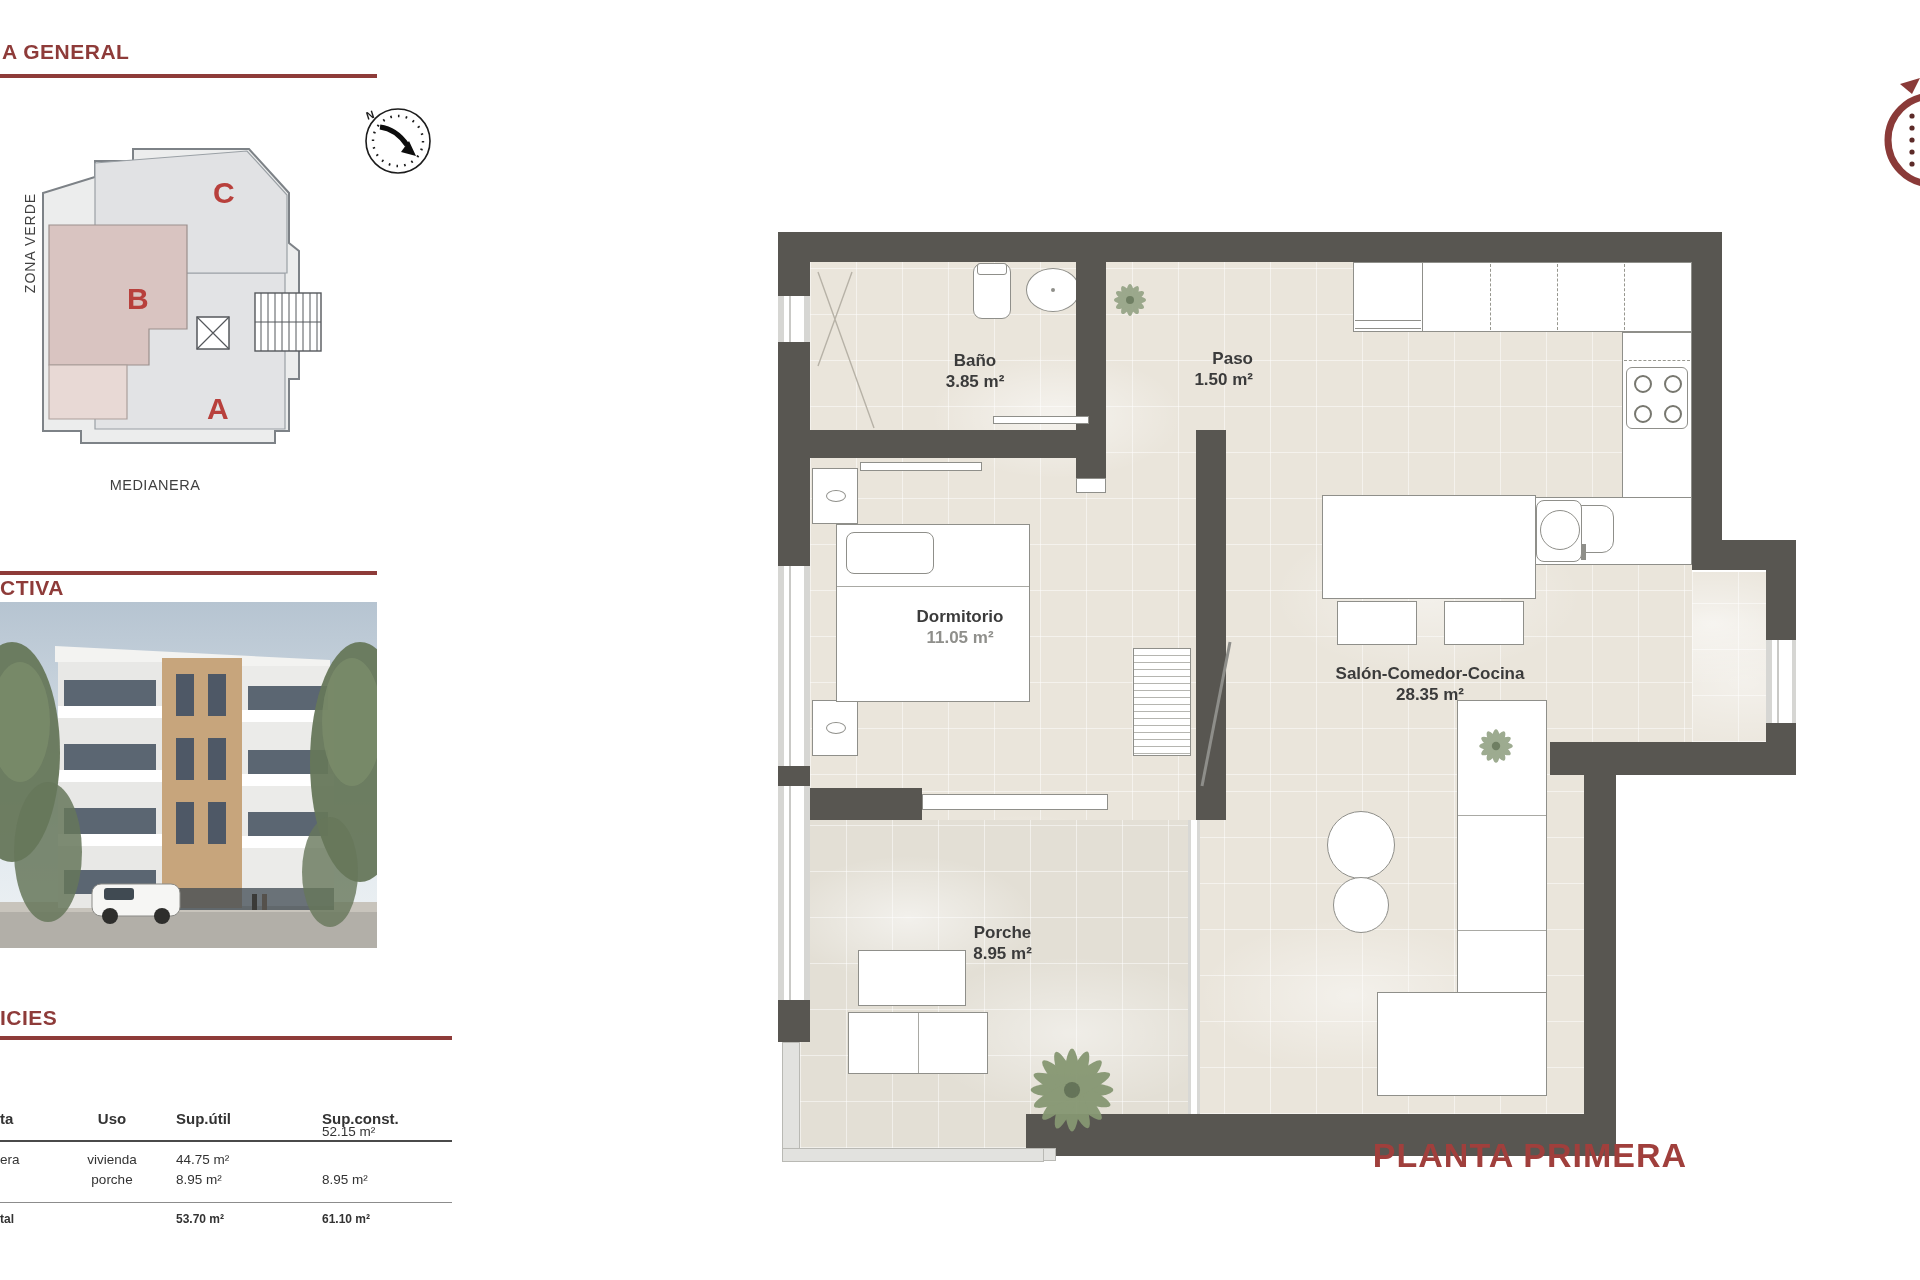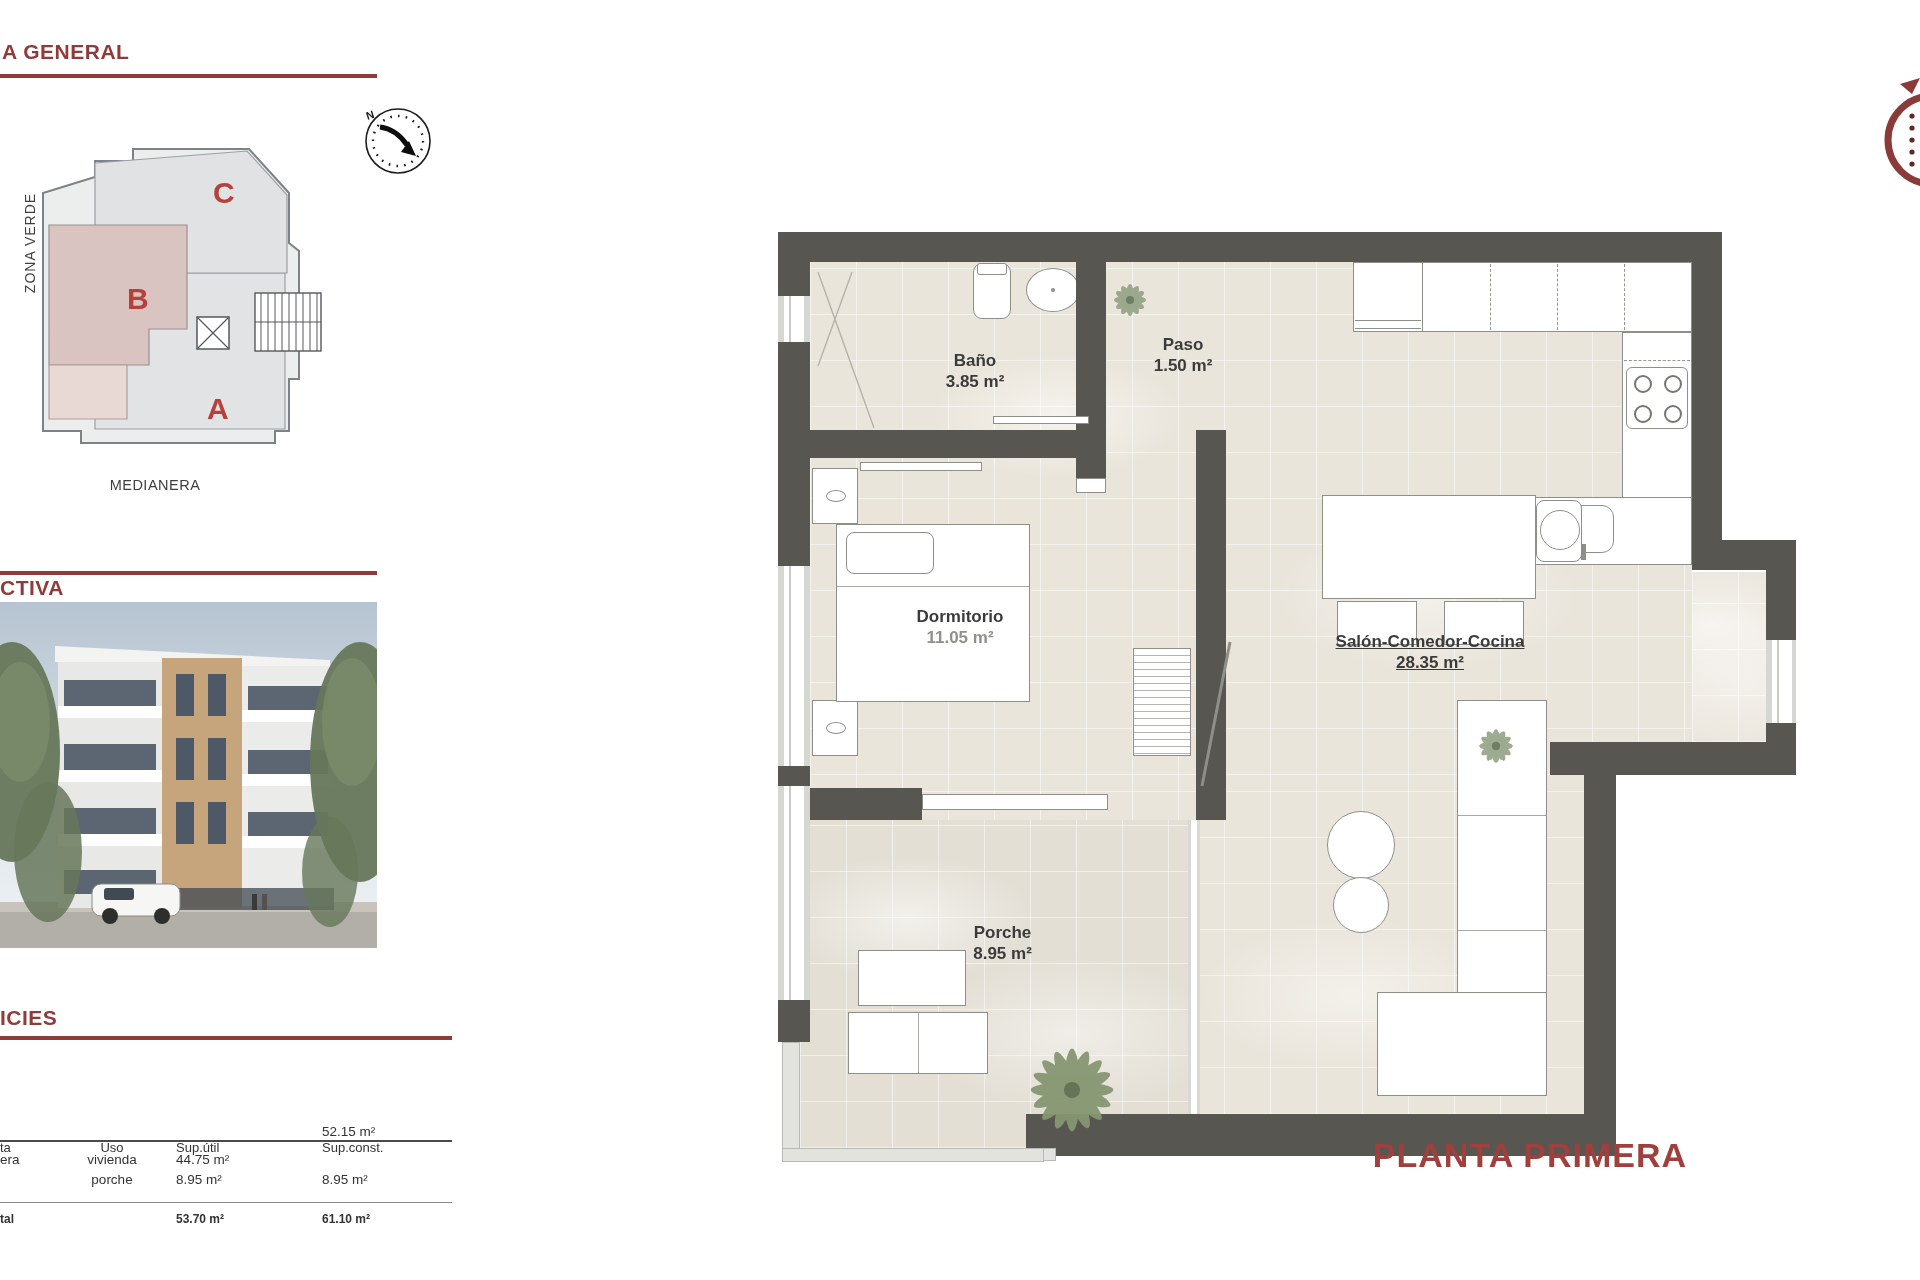--- a/index.html
+++ b/index.html
@@ -17,21 +17,21 @@
        radial-gradient(ellipse 220px 110px at 70% 65%, rgba(255,255,255,.45), rgba(255,255,255,0) 70%),
        repeating-linear-gradient(0deg, rgba(255,255,255,.5) 0 1px, rgba(255,255,255,0) 1px 46px),
        repeating-linear-gradient(90deg, rgba(255,255,255,.5) 0 1px, rgba(255,255,255,0) 1px 46px);}
   .floor.porch{background-color:#e3dfd5;}
   .furn{position:absolute;background:#fff;border:1px solid #8f8f8a;box-sizing:border-box;z-index:2;}
   .lbl{position:absolute;z-index:5;text-align:center;font-weight:bold;font-size:17px;line-height:21px;color:#3b3b3b;}
   .lbl .area{display:block;}
   .hrule{position:absolute;background:var(--accent);z-index:2;}
   .h-red{position:absolute;color:var(--accent);font-weight:bold;font-size:21px;letter-spacing:.5px;z-index:2;white-space:nowrap;}
   .cell{position:absolute;font-size:13.5px;color:#333;white-space:nowrap;}
-  .cell.hd{font-weight:normal;font-size:13px;margin-top:30px;}
+  .cell.hd{font-weight:bold;font-size:15px;}
   .cell.tot{font-weight:bold;font-size:12px;}
   .r{text-align:left;}
   .c{text-align:center;}
   .dash-v{position:absolute;border-left:1px dashed #97978f;z-index:2;}
   .dash-h{position:absolute;border-top:1px dashed #97978f;z-index:2;}
   .slats{position:absolute;z-index:2;box-sizing:border-box;border:1px solid #8f8f8a;
      background:repeating-linear-gradient(180deg,#ffffff 0 6px,#b5b5b0 6px 7px);}
   svg{display:block;}
 </style>
 </head>
@@ -306,29 +306,29 @@
           <ellipse rx="18" ry="3.6" transform="rotate(157)"></ellipse>
         </g>
         <circle r="3.5" fill="#5f6f53"></circle>
       </g>
     </svg>
 
     <div class="lbl" style="left:905px;top:350px;width:140px;">
       <span>Baño</span>
       <span class="area">3.85 m²</span>
     </div>
-    <div class="lbl" style="left:1113px;top:334px;width:140px;">
+    <div class="lbl" style="left:1113px;top:348px;width:140px;text-align:right;">
       <span>Paso</span>
       <span class="area">1.50 m²</span>
     </div>
     <div class="lbl" style="left:880px;top:606px;width:160px;">
       <span>Dormitorio</span>
       <span class="area" style="color:#8f8f8b;">11.05 m²</span>
     </div>
-    <div class="lbl" style="left:1285px;top:631px;width:290px;text-decoration:underline;">
+    <div class="lbl" style="left:1285px;top:663px;width:290px;">
       <span>Salón-Comedor-Cocina</span>
       <span class="area">28.35 m²</span>
     </div>
     <div class="lbl" style="left:930px;top:922px;width:145px;">
       <span>Porche</span>
       <span class="area">8.95 m²</span>
     </div>
 
     <div class="abs" style="left:1330px;top:1136px;width:400px;text-align:center;font-size:34px;font-weight:bold;letter-spacing:1px;color:var(--title);z-index:5;">PLANTA PRIMERA</div>
   </div>

